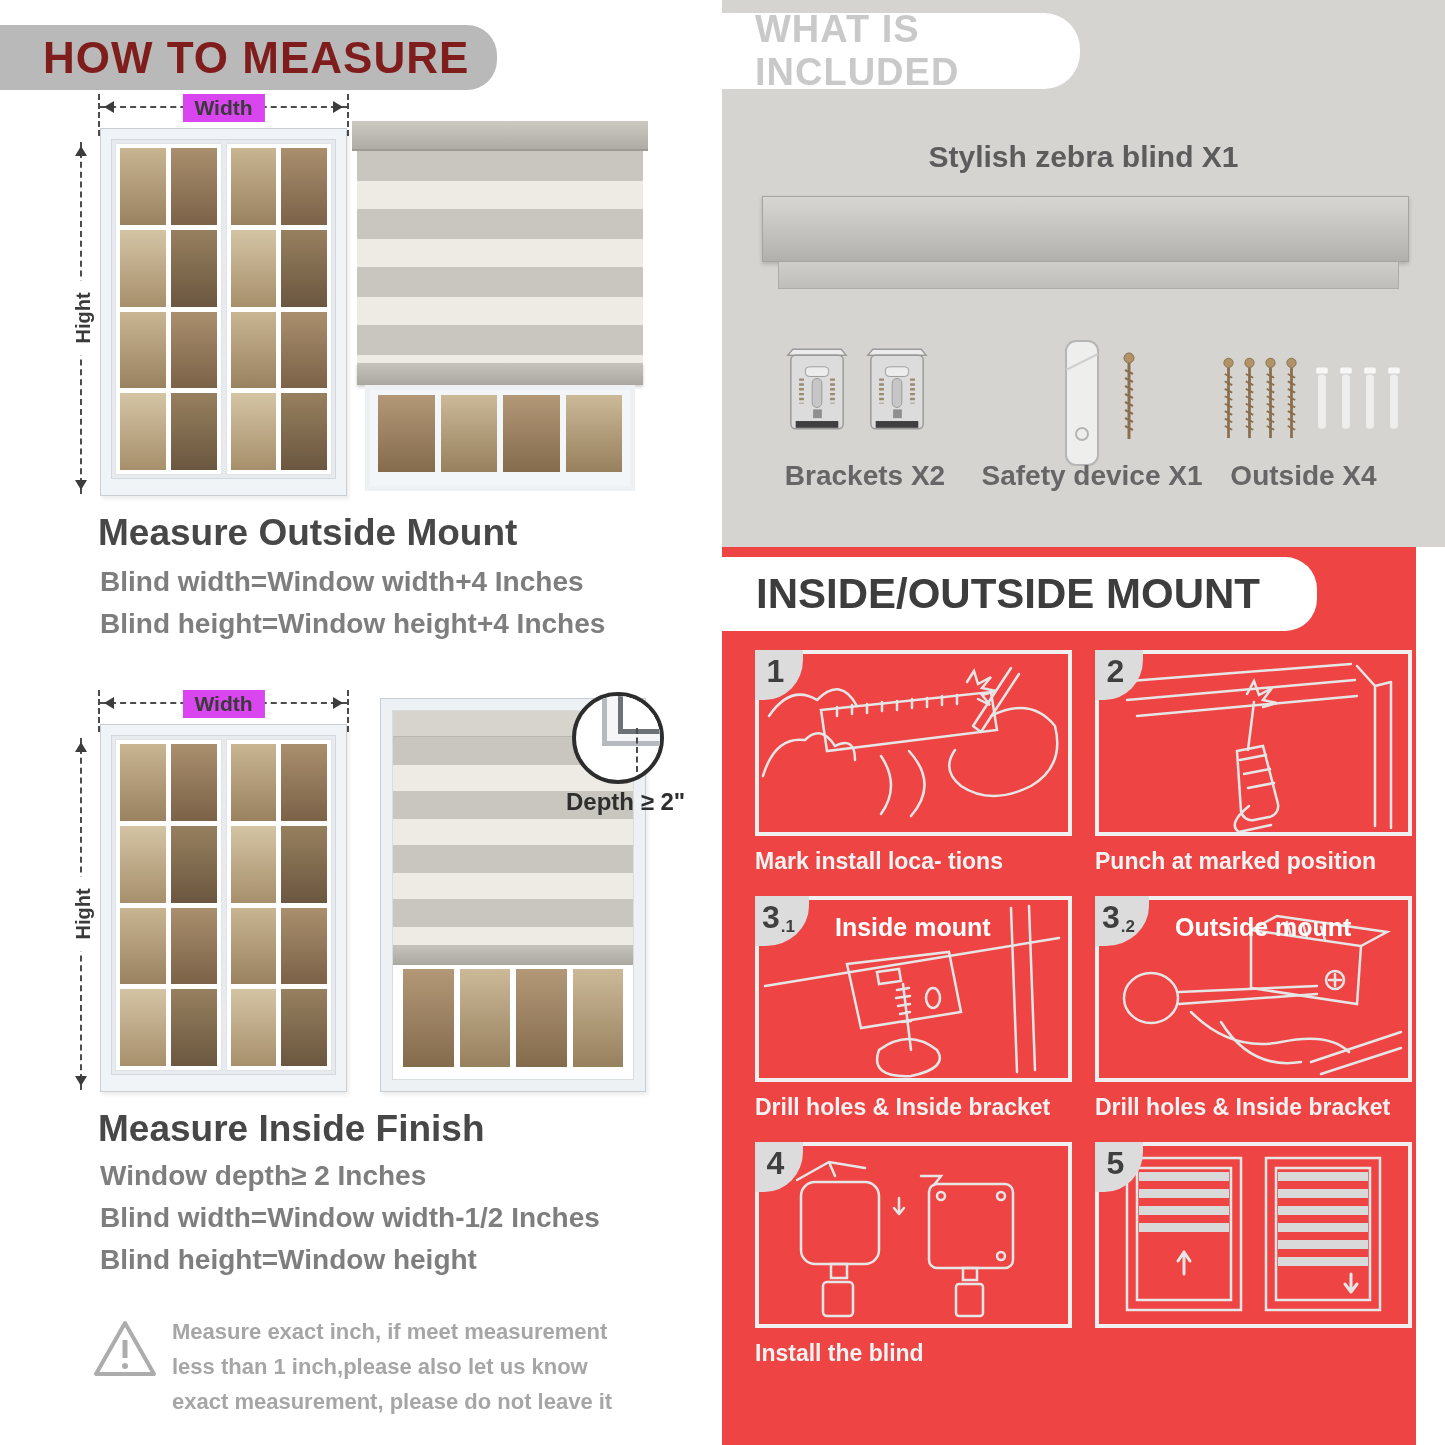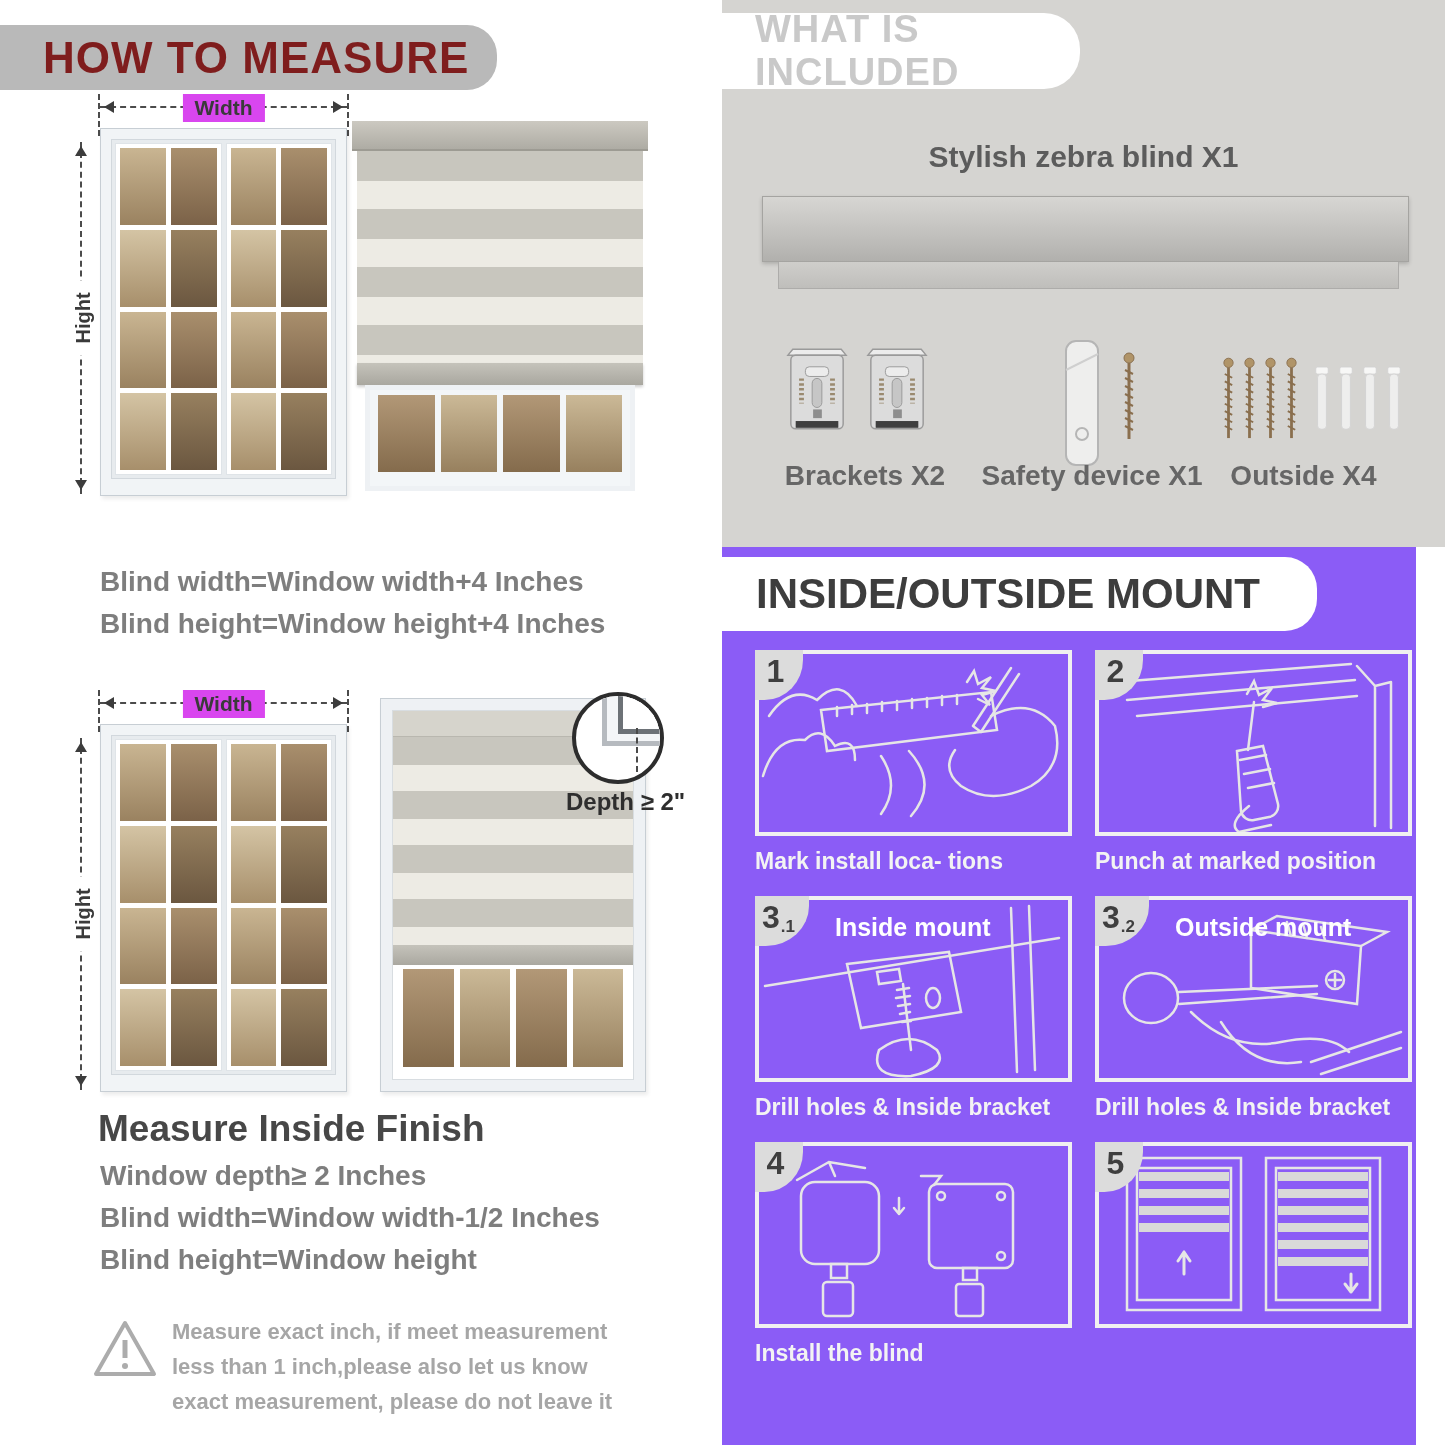--- a/index.html
+++ b/index.html
@@ -94,21 +94,21 @@
   .blind-x1 { position:absolute; left:0; top:140px; width:100%; text-align:center;
      font-size:30px; font-weight:bold; color:#5c5c5c; }
   .hr-main { position:absolute; left:40px; right:36px; top:196px; height:66px;
      background:linear-gradient(180deg,#d7d6d3,#bdbcb9 70%,#b1b0ad); border:1px solid #a5a4a1;
      box-shadow:0 2px 4px rgba(0,0,0,.18); }
   .hr-sub { position:absolute; left:56px; right:46px; top:262px; height:27px;
      background:linear-gradient(180deg,#cfcecb,#bfbebb); border:1px solid #adacaa; border-top:none; }
   .item-group { position:absolute; display:flex; align-items:flex-start; }
   .item-label { position:absolute; font-size:28px; font-weight:bold; color:#666; text-align:center; }
 
-  .panel-dark { position:absolute; left:722px; top:547px; width:694px; height:898px; background:#8b5cf6; }
+  .panel-dark { position:absolute; left:722px; top:547px; width:694px; height:898px; background:#ef4444; }
   .banner-white2 { position:absolute; left:0; top:10px; width:595px; height:74px; background:#fff;
      border-radius:0 32px 32px 0; display:flex; align-items:center; padding-left:34px;
      color:#3d3d3d; font-size:42px; font-weight:bold; }
   .steps { position:absolute; left:33px; top:103px; display:grid;
      grid-template-columns:317px 317px; column-gap:23px; }
   .step { margin-bottom:20px; }
   .step-box { position:relative; height:186px; border:4px solid #f0f0f0; }
   .step-box svg { display:block; width:100%; height:100%; }
   .badge { position:absolute; top:-4px; left:-4px; height:50px; min-width:48px; background:#dcdcdc;
      border-radius:0 0 80% 0; display:flex; align-items:flex-start; justify-content:center;
@@ -175,20 +175,21 @@
     <div class="peek">
       <div class="peek-panes">
           <div class="pane"></div>
           <div class="pane"></div>
           <div class="pane"></div>
           <div class="pane"></div>
         </div>
     </div>
   </div>
 
+  <h2 class="mh" style="left:98px;top:512px">Measure Outside Mount</h2>
   <p class="body" style="left:100px;top:566px">Blind width=Window width+4 Inches</p>
   <p class="body" style="left:100px;top:608px">Blind height=Window height+4 Inches</p>
 
   <div class="dim-h" style="left:100px;top:702px;width:247px">
     <span class="tick t-l"></span>
     <span class="tick t-r"></span>
     <span class="arr a-l"></span>
     <span class="arr a-r"></span>
     <span class="dim-label">Width</span>
   </div>

